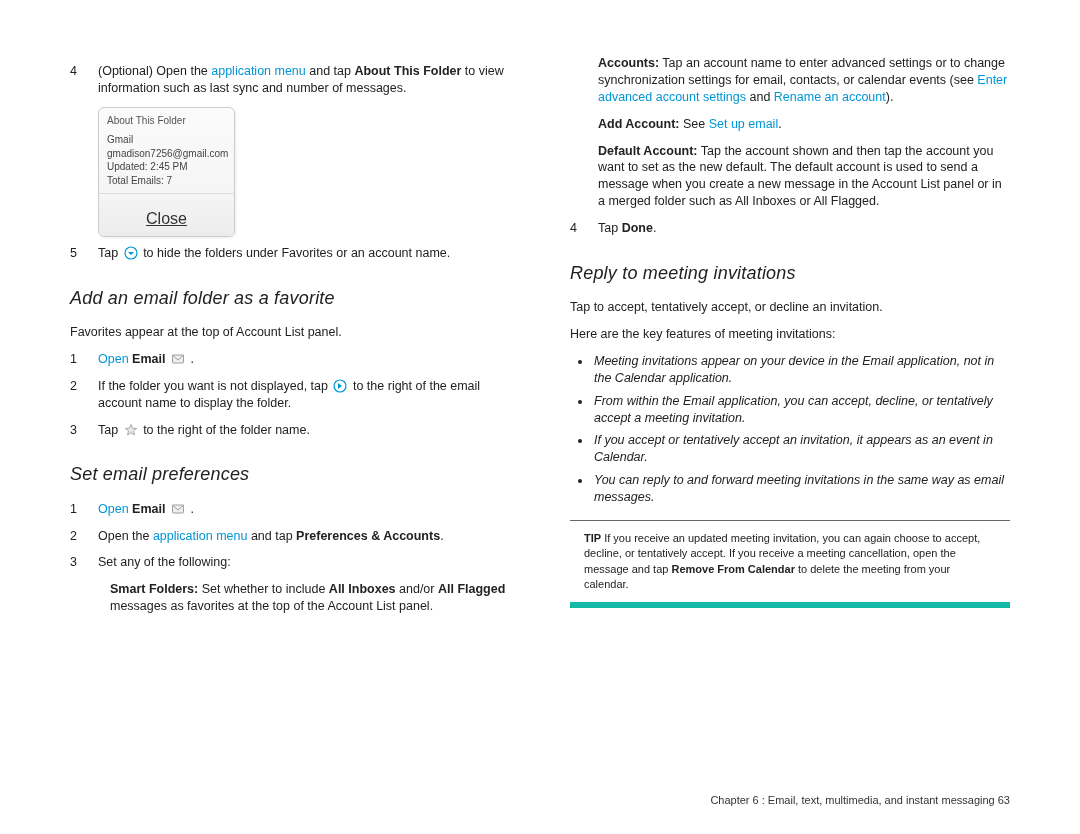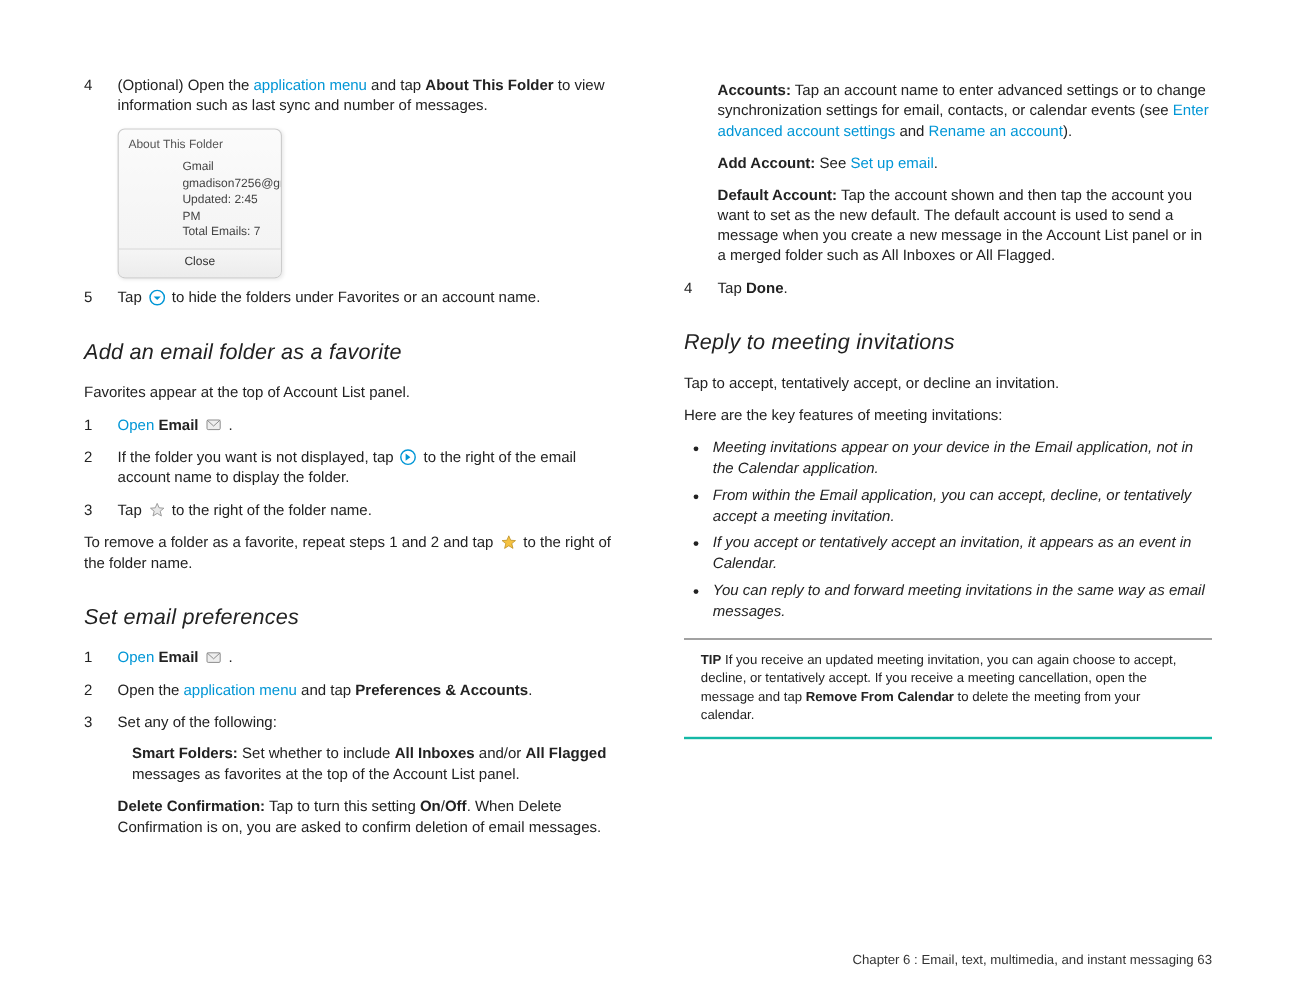--- a/index.html
+++ b/index.html
@@ -73,42 +73,42 @@
     overflow: hidden;
   }
   .popup .hdr {
     padding: 6px 8px 4px 8px;
     color: #555;
     font-size: 10px;
   }
   .popup .pbody {
     padding: 2px 8px 6px 8px;
     line-height: 1.35;
-    margin-left: 45px;
   }
   .popup .closebar {
     border-top: 1px solid #ddd;
     text-align: center;
-    padding: 4px 0 6px 0;
-    font-size: 10px;
+    padding: 14px 0 6px 0;
+    font-size: 16px;
     color: #333;
     background: linear-gradient(#f5f5f5,#ececec);
+    text-decoration: underline;
   }
 
   .ic {
     display: inline-block;
     vertical-align: -3px;
     width: 14px; height: 14px;
     margin: 0 2px;
   }
   .ic svg { width: 14px; height: 14px; display: block; }
 
   .tipbox {
     border-top: 1px solid #666;
-    border-bottom: 2px solid #14b8a6;
+    border-bottom: 6px solid #14b8a6;
     padding: 10px 14px;
     margin: 14px 0;
     font-size: 11px;
     line-height: 1.4;
   }
   .tipbox .tiplabel { font-weight: 600; }
 
   .footer {
     position: absolute;
     bottom: 28px;
@@ -188,27 +188,20 @@
       <div class="num">3</div>
       <div class="body">
         <span>Tap </span>
         <span class="ic"><svg viewBox="0 0 14 14">
                 <path d="M7 1.5 L8.6 5.2 L12.6 5.5 L9.5 8 L10.5 12 L7 9.8 L3.5 12 L4.5 8 L1.4 5.5 L5.4 5.2 Z" fill="#e8e8e8" stroke="#999" stroke-width="0.8"></path>
               </svg></span>
         <span> to the right of the folder name.</span>
       </div>
     </div>
 
-    <div class="para">
-      <span>To remove a folder as a favorite, repeat steps 1 and 2 and tap </span>
-      <span class="ic"><svg viewBox="0 0 14 14">
-              <path d="M7 1.5 L8.6 5.2 L12.6 5.5 L9.5 8 L10.5 12 L7 9.8 L3.5 12 L4.5 8 L1.4 5.5 L5.4 5.2 Z" fill="#f5c242" stroke="#b88a1b" stroke-width="0.6"></path>
-            </svg></span>
-      <span> to the right of the folder name.</span>
-    </div>
 
     <h2 class="section">Set email preferences</h2>
 
     <div class="step">
       <div class="num">1</div>
       <div class="body">
         <a href="#" class="link">Open</a>
         <span> </span><span class="bold">Email</span>
         <span class="ic"><svg viewBox="0 0 14 14">
                 <rect x="1.5" y="3" width="11" height="8" rx="1" fill="#eee" stroke="#888" stroke-width="0.8"></rect>
@@ -227,29 +220,26 @@
 
     <div class="step">
       <div class="num">3</div>
       <div class="body">Set any of the following:</div>
     </div>
 
     <div class="para" style="margin-left:40px">
       <span class="bold">Smart Folders:</span><span> Set whether to include </span><span class="bold">All Inboxes</span><span> and/or </span><span class="bold">All Flagged</span><span> messages as favorites at the top of the Account List panel.</span>
     </div>
 
-    <div class="para" style="margin-left:28px">
-      <span class="bold">Delete Confirmation:</span><span> Tap to turn this setting </span><span class="bold">On</span><span>/</span><span class="bold">Off</span><span>. When Delete Confirmation is on, you are asked to confirm deletion of email messages.</span>
-    </div>
 
   </div>
 
   <div class="col">
 
-    <div class="para" style="margin-left:28px;margin-top:12px">
+    <div class="para" style="margin-left:28px;margin-top:0">
       <span class="bold">Accounts:</span><span> Tap an account name to enter advanced settings or to change synchronization settings for email, contacts, or calendar events (see </span><a href="#" class="link">Enter advanced account settings</a><span> and </span><a href="#" class="link">Rename an account</a><span>).</span>
     </div>
 
     <div class="para" style="margin-left:28px">
       <span class="bold">Add Account:</span><span> See </span><a href="#" class="link">Set up email</a><span>.</span>
     </div>
 
     <div class="para" style="margin-left:28px">
       <span class="bold">Default Account:</span><span> Tap the account shown and then tap the account you want to set as the new default. The default account is used to send a message when you create a new message in the Account List panel or in a merged folder such as All Inboxes or All Flagged.</span>
     </div>

